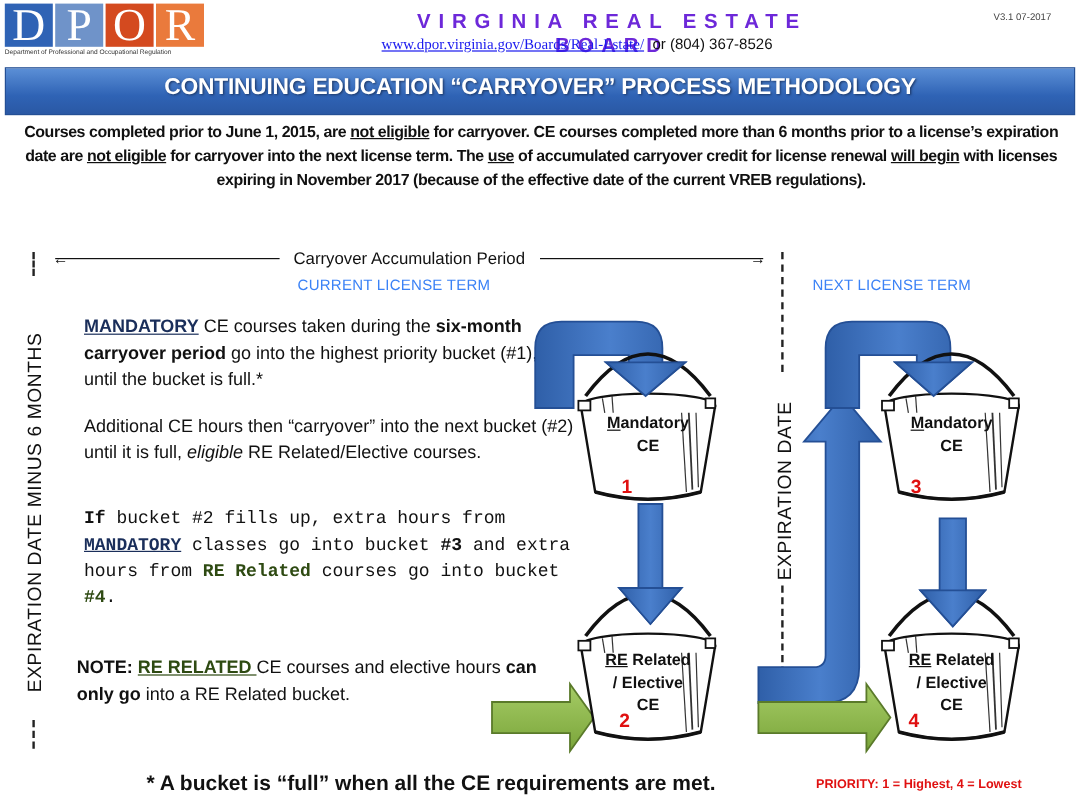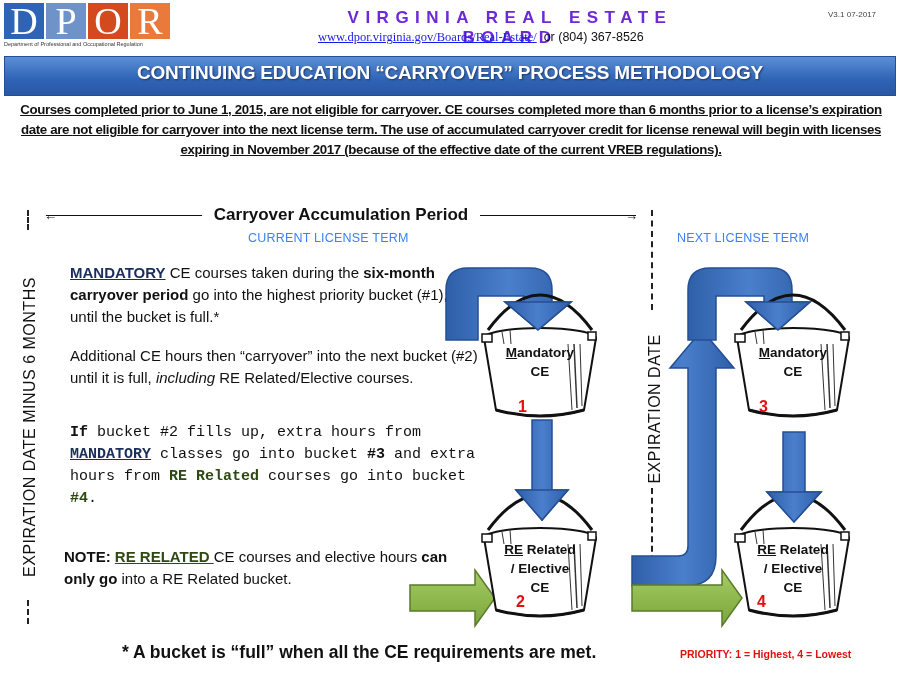--- a/index.html
+++ b/index.html
@@ -12,31 +12,31 @@
   .logo-block { width:40px; height:36px; color:#fff; font-family:"Liberation Serif", serif; font-size:38px; line-height:36px; text-align:center; }
   .logo-sub { font-size:5.5px; color:#333; margin-top:2px; white-space:nowrap; }
 
   .board-title { left:300px; top:8px; width:420px; text-align:center; font-family:"Liberation Sans", sans-serif; font-weight:bold; font-size:17px; letter-spacing:6.5px; color:#6d28d9; }
   .board-contact { left:318px; top:30px; font-size:12.5px; color:#111; }
   .board-contact a { color:#1a1aee; text-decoration:underline;font-family:Liberation Serif, serif; }
   .version { left:828px; top:10px; font-size:8px; color:#444; }
 
   .banner { left:4px; top:56px; width:892px; height:40px; background:linear-gradient(#5b8fd6,#2f63b5 60%,#2a58a4); border:1px solid #244f95; text-align:center; color:#fff; font-weight:bold; font-size:19px; line-height:31px; text-shadow:1px 1px 2px #1c3766; letter-spacing:-0.2px; }
 
-  .intro { left:6px; top:100px; width:890px; text-align:center; font-weight:bold; font-size:13.3px; line-height:20px; letter-spacing:-0.35px;text-decoration:underline; }
+  .intro { left:6px; top:100px; width:890px; text-align:center; font-weight:bold; font-size:13.3px; line-height:20px; letter-spacing:-0.35px; }
   .intro u { text-decoration:underline; }
 
   .dash-v { border-left:2px dashed #222; width:0; }
 
   .side-label { left:-160px; top:418px; width:380px; text-align:center; transform:rotate(-90deg); font-size:16px; letter-spacing:0.5px; color:#111; }
   .exp-label { left:570px; top:400px; width:170px; text-align:center; transform:rotate(-90deg); font-size:16px; letter-spacing:0.5px; color:#111; }
 
   .period-row { left:46px; top:204px; width:590px; height:22px; display:flex; align-items:center; }
   .period-row .arrowline { flex:1; height:0; border-top:1.5px solid #111; position:relative; }
-  .period-title { font-weight:bold; font-size:17px; padding:0 12px; white-space:nowrap; }
+  .period-title { font-weight:normal; font-size:14px; padding:0 12px; white-space:nowrap; }
   .term-label { font-size:12.5px; color:#3b82f6; letter-spacing:0.2px; }
 
   .para { left:70px; width:420px; font-size:15px; line-height:22px; color:#111; }
   .para b { font-weight:bold; }
   .mand { color:#1a2e5a; font-weight:bold; text-decoration:underline; }
   .green { color:#2e4a12; font-weight:bold; }
 
   .bucket { width:120px; height:120px; }
   .bucket-label { position:absolute; left:0; width:100%; text-align:center; font-weight:bold; font-size:13.5px; line-height:19px; color:#111; }
   .bucket-num { position:absolute; font-weight:bold; font-size:16px; color:#e01010; }
@@ -86,21 +86,21 @@
 <div class="abs term-label" style="left:677px; top:231px;">NEXT LICENSE TERM</div>
 
 <div class="abs dash-v" style="left:651px; top:210px; height:100px;"></div>
 <div class="abs dash-v" style="left:651px; top:488px; height:112px;"></div>
 <div class="abs exp-label">EXPIRATION DATE</div>
 
 <div class="abs para" style="top:262px; width:390px;">
   <span class="mand">MANDATORY</span><span> CE courses taken  during the </span><b>six-month carryover period</b><span> go into the highest priority bucket (#1), until the  bucket is full.*</span>
 </div>
 <div class="abs para" style="top:345px; width:415px;">
-  <span>Additional CE hours then “carryover”  into the next bucket (#2) until it is full, </span><i>including</i><span> RE Related/Elective  courses.</span>
+  <span>Additional CE hours then “carryover”  into the next bucket (#2) until it is full, </span><i>eligible</i><span> RE Related/Elective  courses.</span>
 </div>
 <div class="abs para" style="top:422px; width:420px;font-family:Liberation Mono, monospace;">
   <b>If</b><span> bucket #2 fills up, extra hours from </span><span class="mand">MANDATORY</span><span> classes go into bucket </span><b>#3</b><span> and extra hours from </span><span class="green">RE Related</span><span> courses go into bucket </span><span class="green">#4</span><span>.</span>
 </div>
 <div class="abs para" style="top:546px; left:64px; width:410px;">
   <b>NOTE: </b><span class="green" style="text-decoration:underline">RE RELATED </span><span>CE courses and elective hours </span><b>can only go</b><span> into a RE Related bucket.</span>
 </div>
 
 <svg class="abs" style="left:0; top:0;" width="900" height="675">
   <defs>

